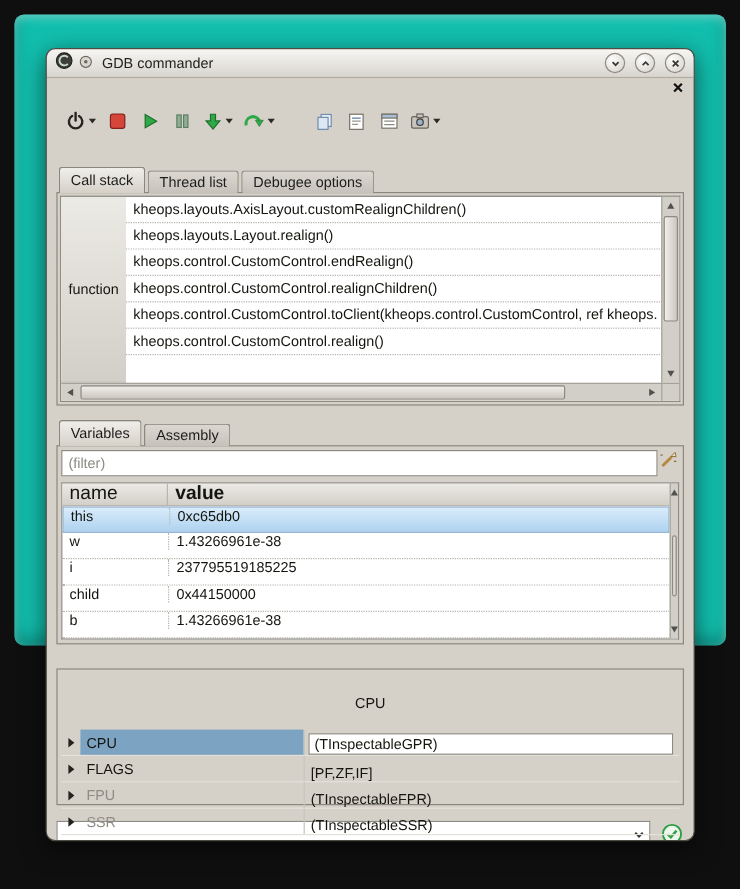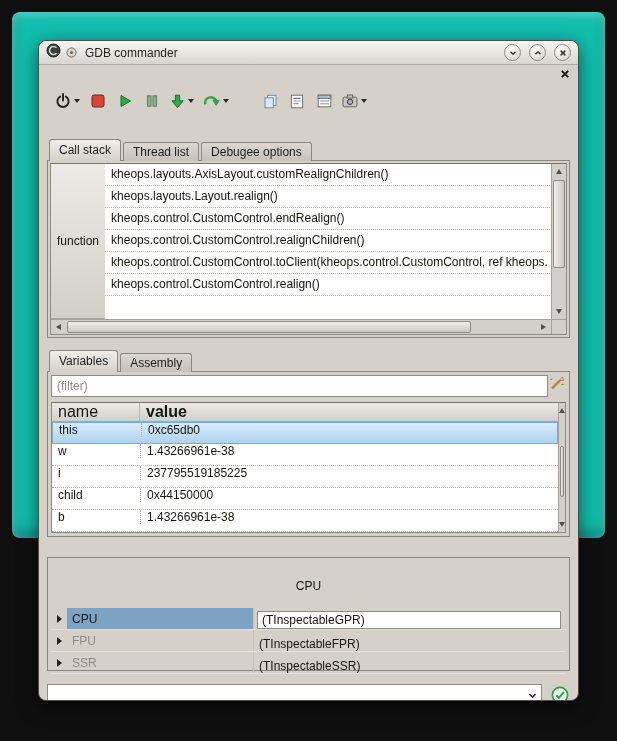--- a/index.html
+++ b/index.html
@@ -347,20 +347,27 @@
           <div class="cpu-rows">
               <div class="cpu-row">
                 <span class="twisty"></span>
                 <span class="cpu-name selected">CPU</span>
                 <span class="cpu-valuecell">
                   <span class="cpu-value-box">(TInspectableGPR)</span>
                 </span>
               </div>
               <div class="cpu-row">
                 <span class="twisty"></span>
+                <span class="cpu-name">FLAGS</span>
+                <span class="cpu-valuecell">
+                  <span class="cpu-value">[PF,ZF,IF]</span>
+                </span>
+              </div>
+              <div class="cpu-row">
+                <span class="twisty"></span>
                 <span class="cpu-name disabled">FPU</span>
                 <span class="cpu-valuecell">
                   <span class="cpu-value">(TInspectableFPR)</span>
                 </span>
               </div>
               <div class="cpu-row">
                 <span class="twisty"></span>
                 <span class="cpu-name disabled">SSR</span>
                 <span class="cpu-valuecell">
                   <span class="cpu-value">(TInspectableSSR)</span>

